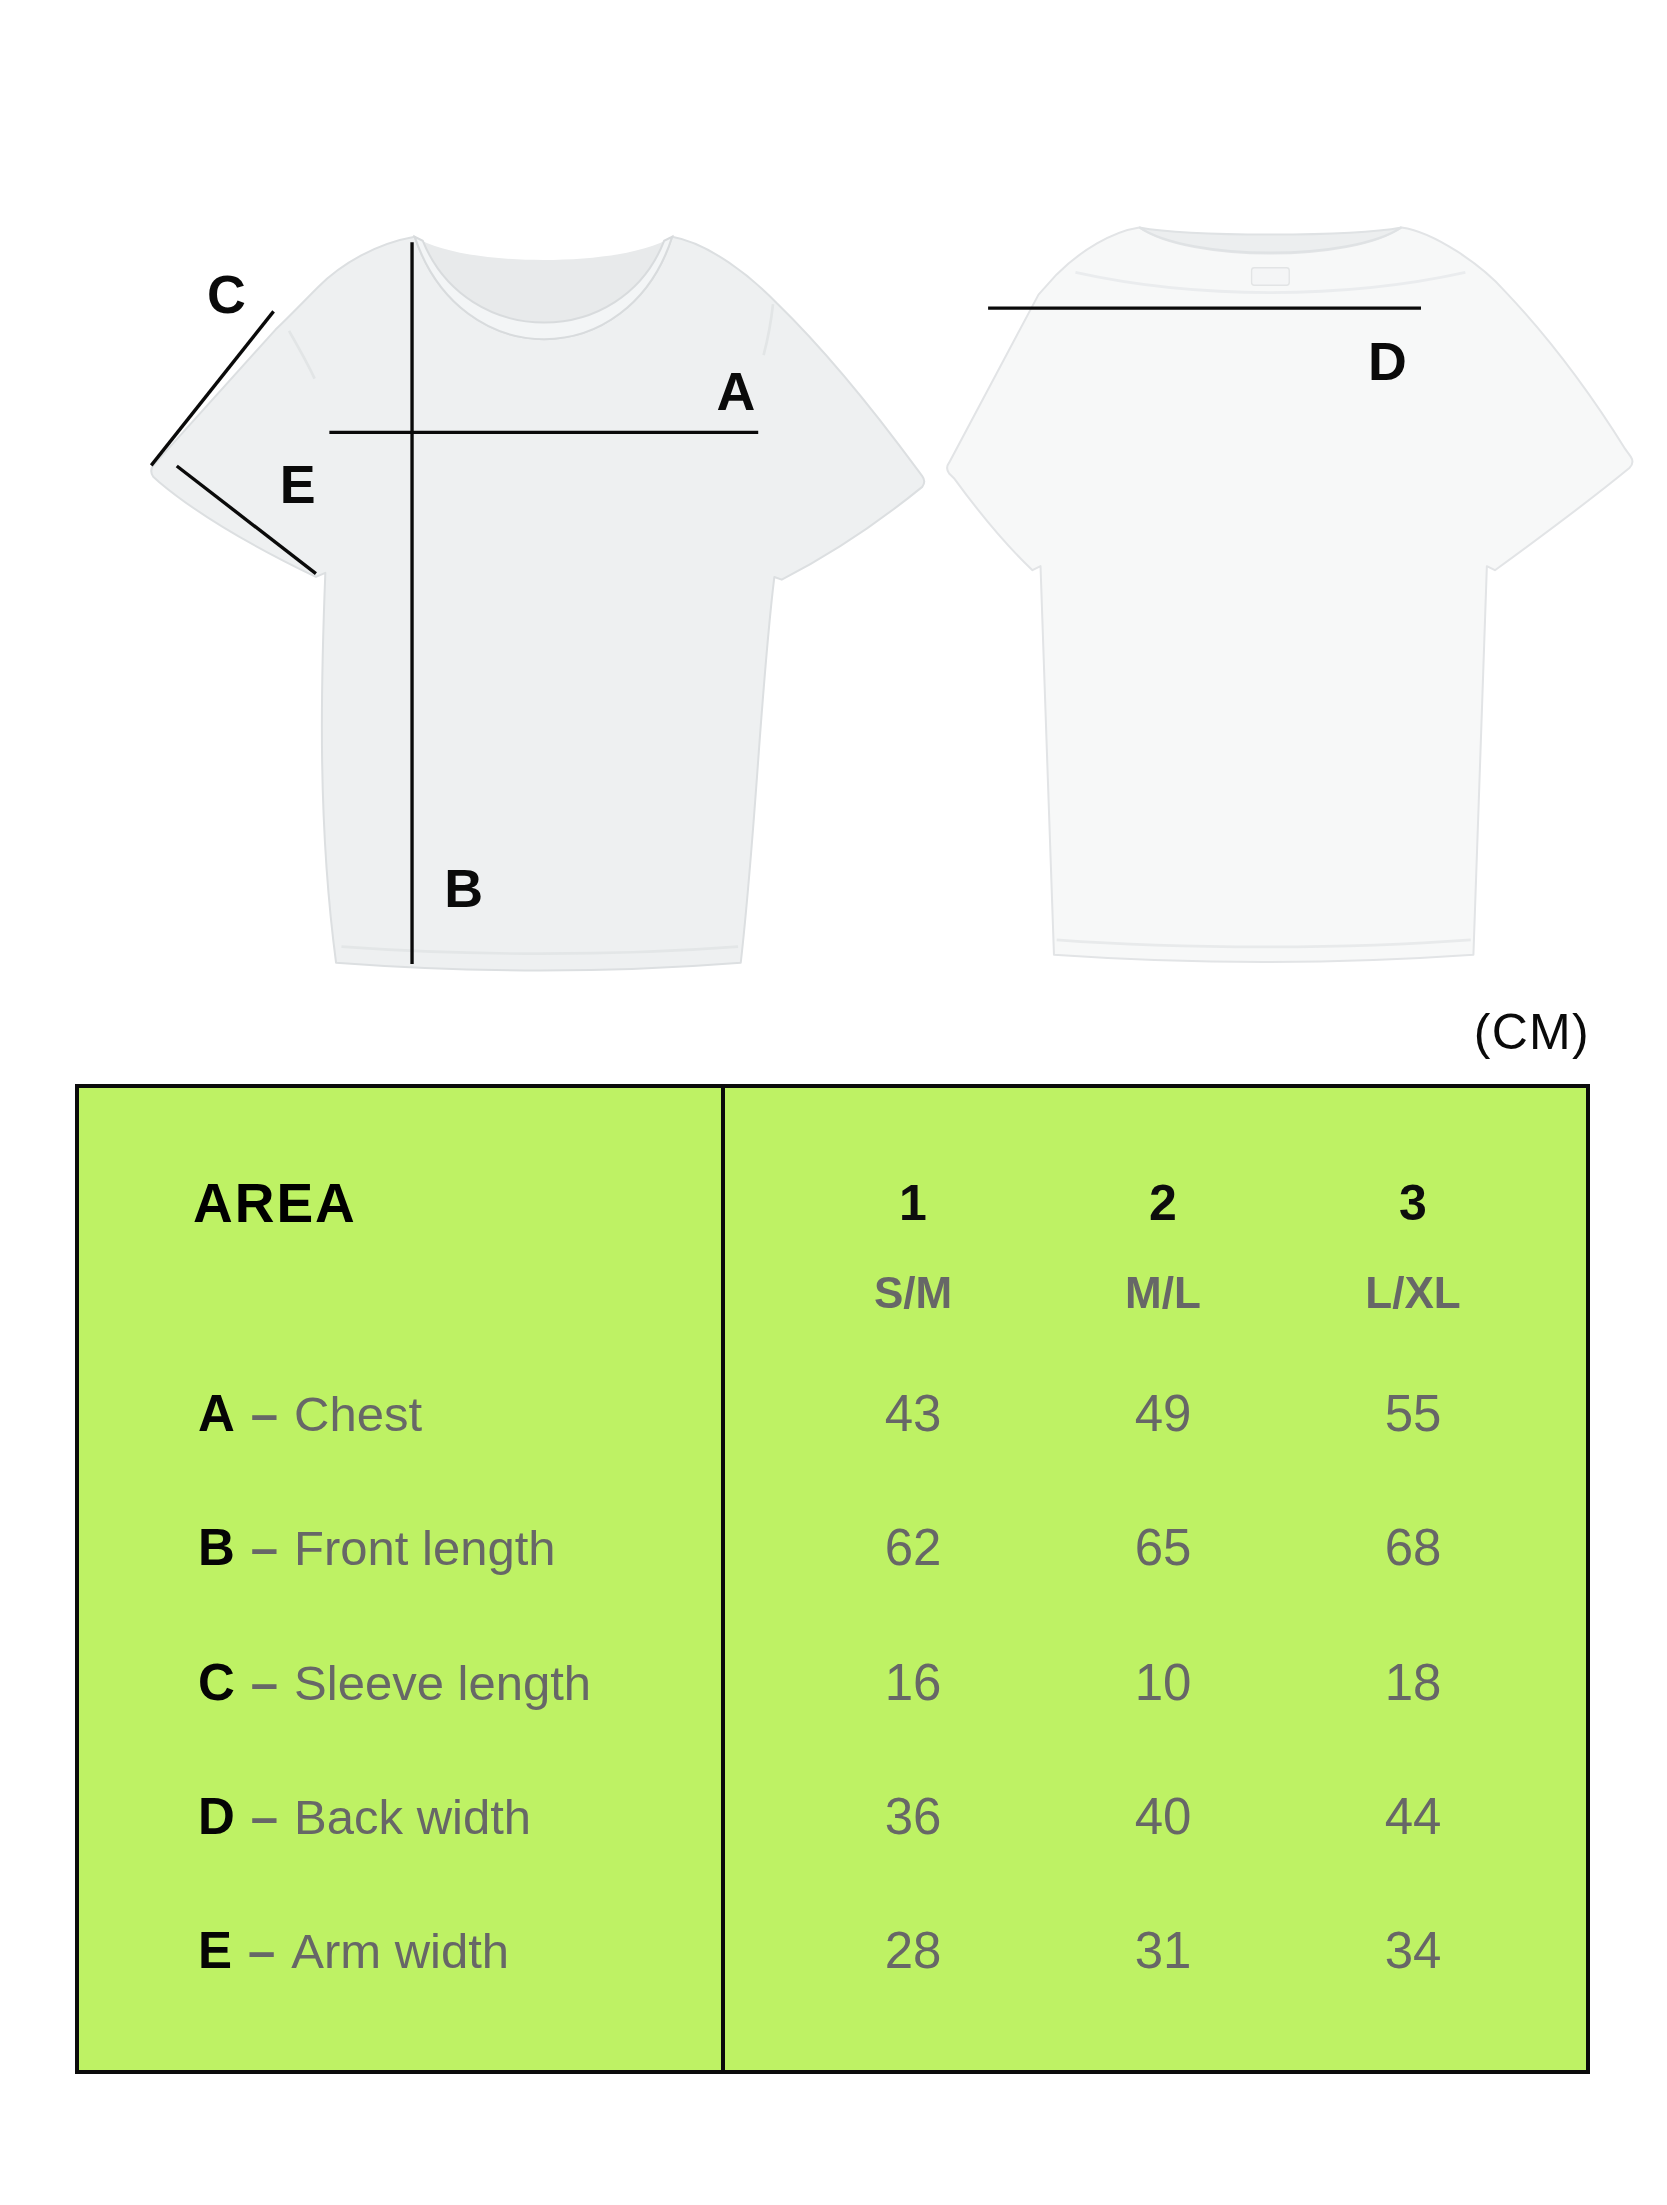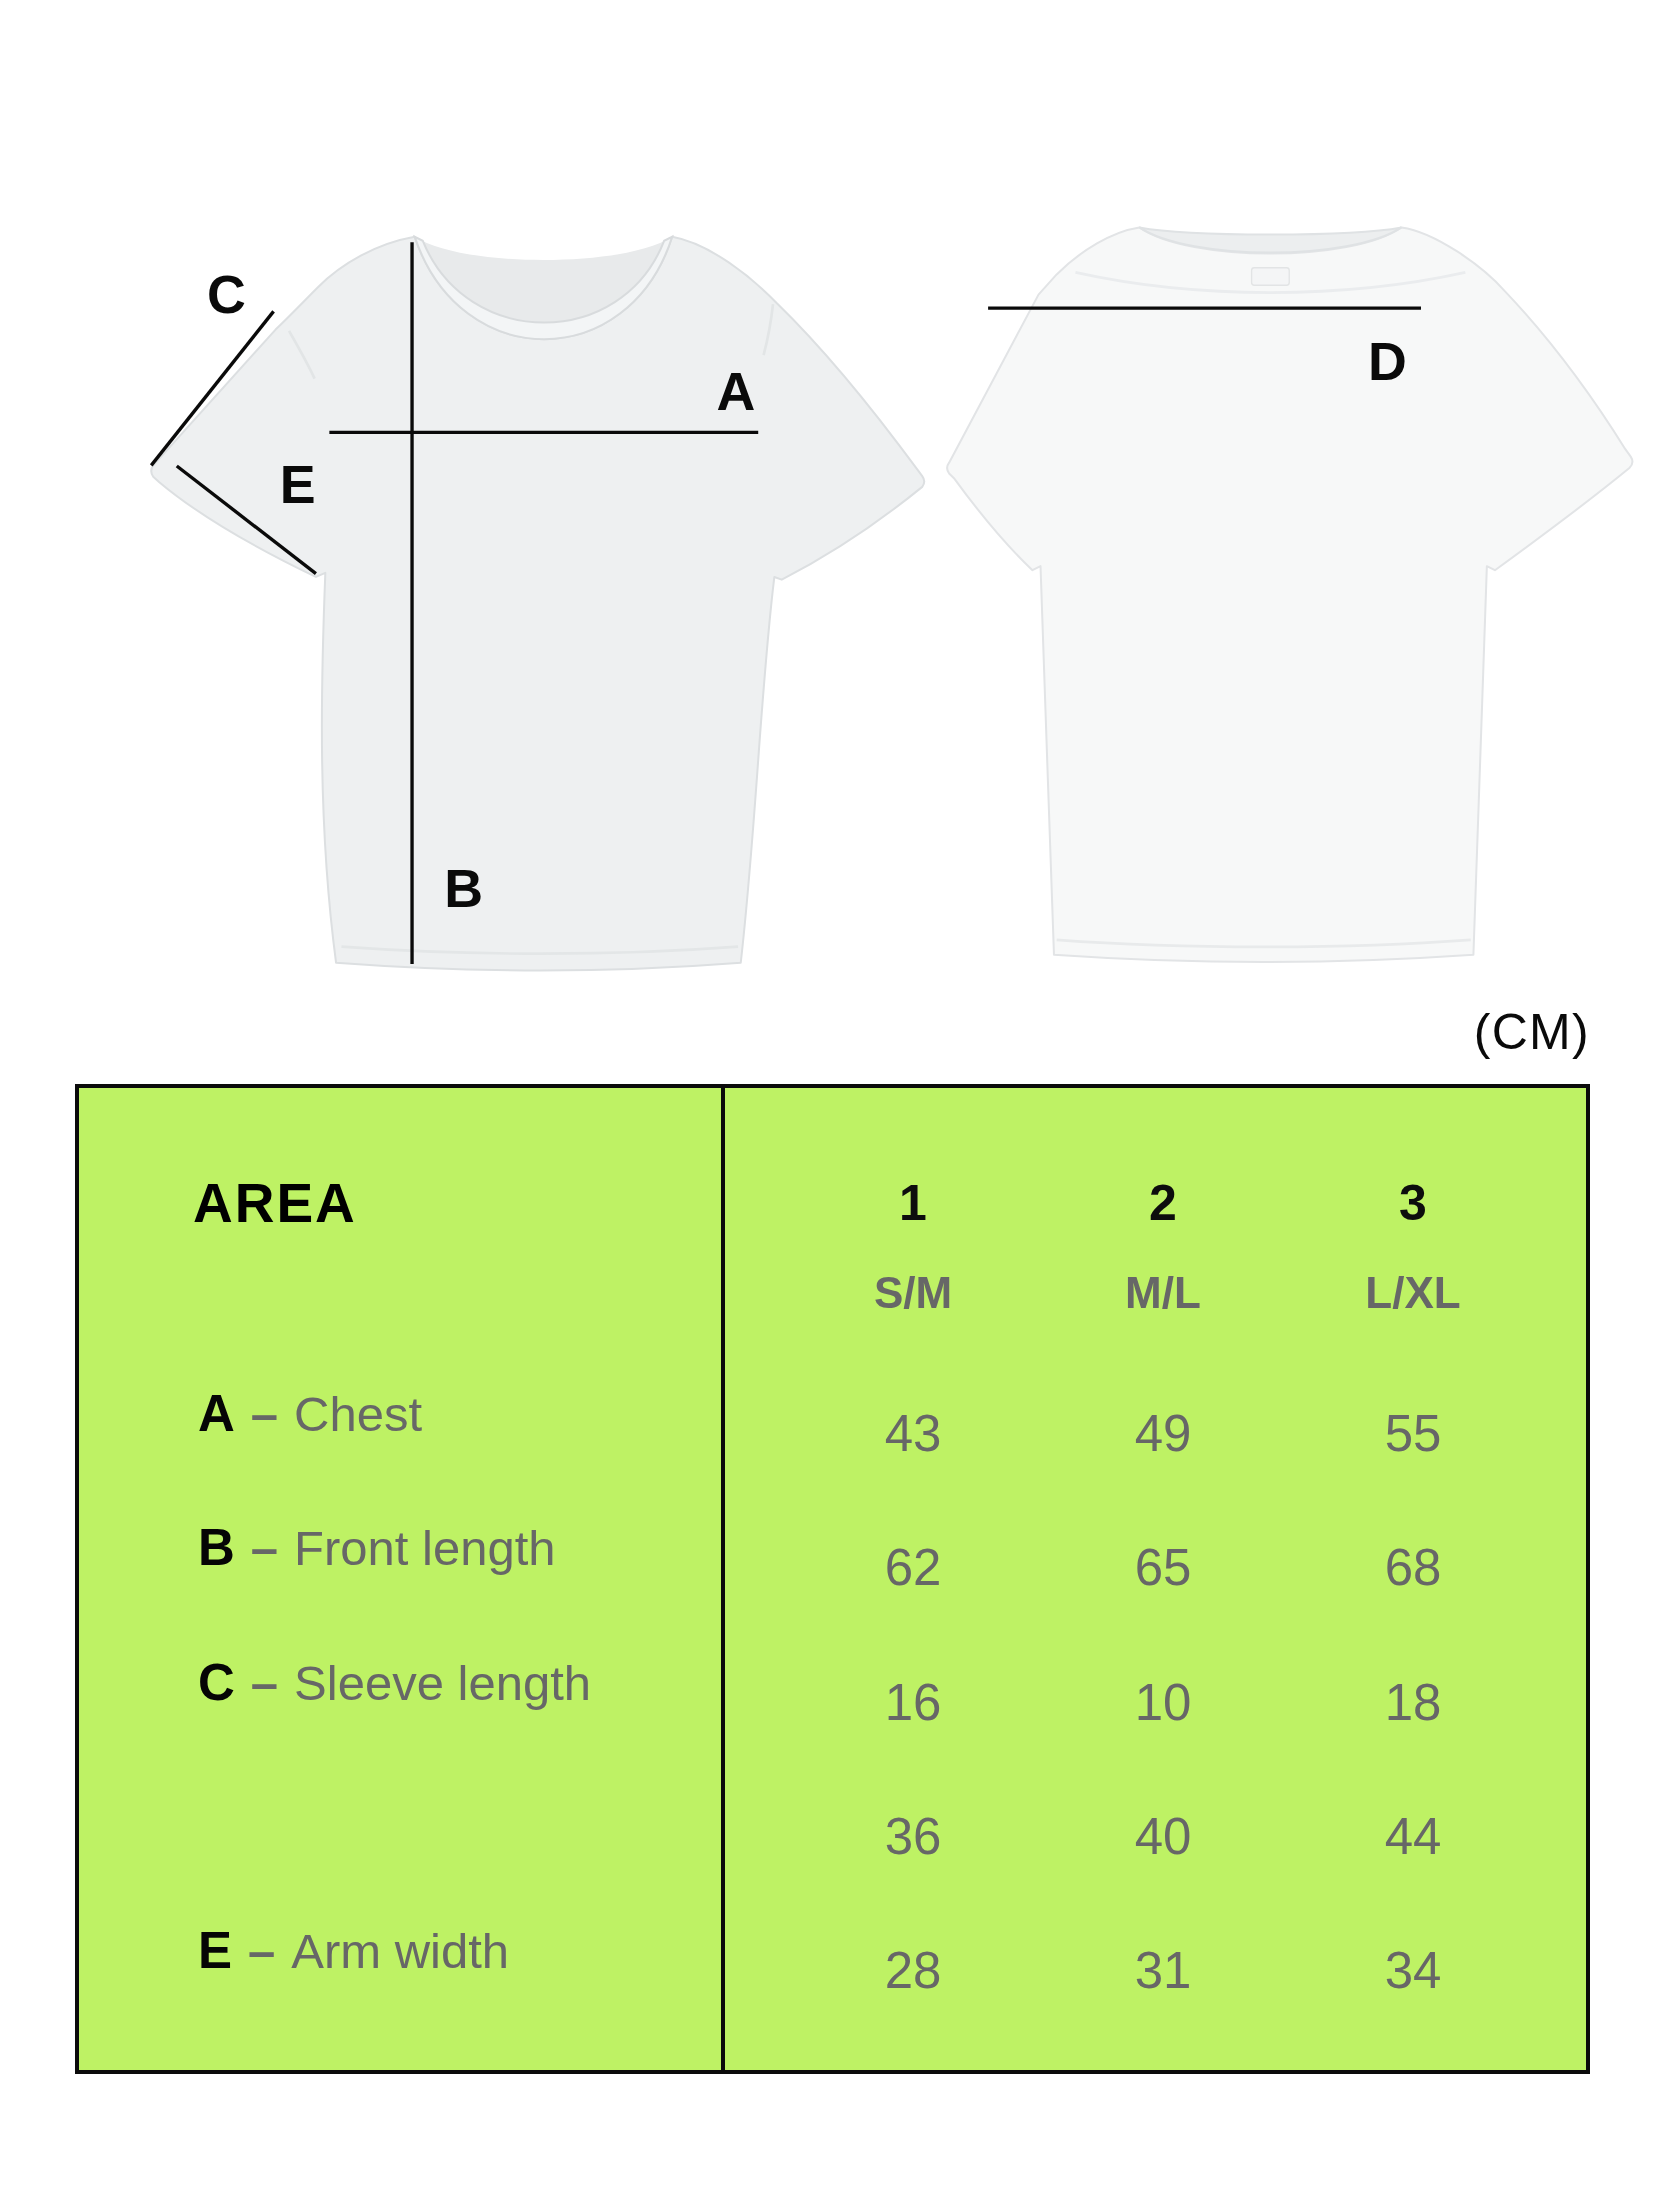--- a/index.html
+++ b/index.html
@@ -81,21 +81,20 @@
   .row-letter { font-size: 51px; font-weight: 700; color: #050505; }
   .row-dash   { font-weight: 700; color: #676767; margin: 0 16px; }
   .row-name   { font-weight: 400; color: #676767; }
   .cell {
     position: absolute;
     transform: translate(-50%, -52%);
     font-size: 51px;
     font-weight: 400;
     color: #676767;
     white-space: nowrap;
-    margin-top: 20px;
   }
 </style>
 </head>
 <body>
 
 <div class="canvas">
 
   <svg class="diagram-svg" width="1667" height="1049" viewBox="0 0 2480 1560">
 
     <g>
@@ -187,20 +186,23 @@
 
     <div class="row-label" style="top:327px">
       <span class="row-letter">A</span><span class="row-dash">–</span><span class="row-name">Chest</span>
     </div>
     <div class="row-label" style="top:461px">
       <span class="row-letter">B</span><span class="row-dash">–</span><span class="row-name">Front length</span>
     </div>
     <div class="row-label" style="top:596px">
       <span class="row-letter">C</span><span class="row-dash">–</span><span class="row-name">Sleeve length</span>
     </div>
+    <div class="row-label" style="top:730px">
+      <span class="row-letter">D</span><span class="row-dash">–</span><span class="row-name">Back width</span>
+    </div>
     <div class="row-label" style="top:864px">
       <span class="row-letter">E</span><span class="row-dash">–</span><span class="row-name">Arm width</span>
     </div>
 
     <div class="cell" style="left:834px; top:327px">43</div>
     <div class="cell" style="left:1084px; top:327px">49</div>
     <div class="cell" style="left:1334px; top:327px">55</div>
     <div class="cell" style="left:834px; top:461px">62</div>
     <div class="cell" style="left:1084px; top:461px">65</div>
     <div class="cell" style="left:1334px; top:461px">68</div>

